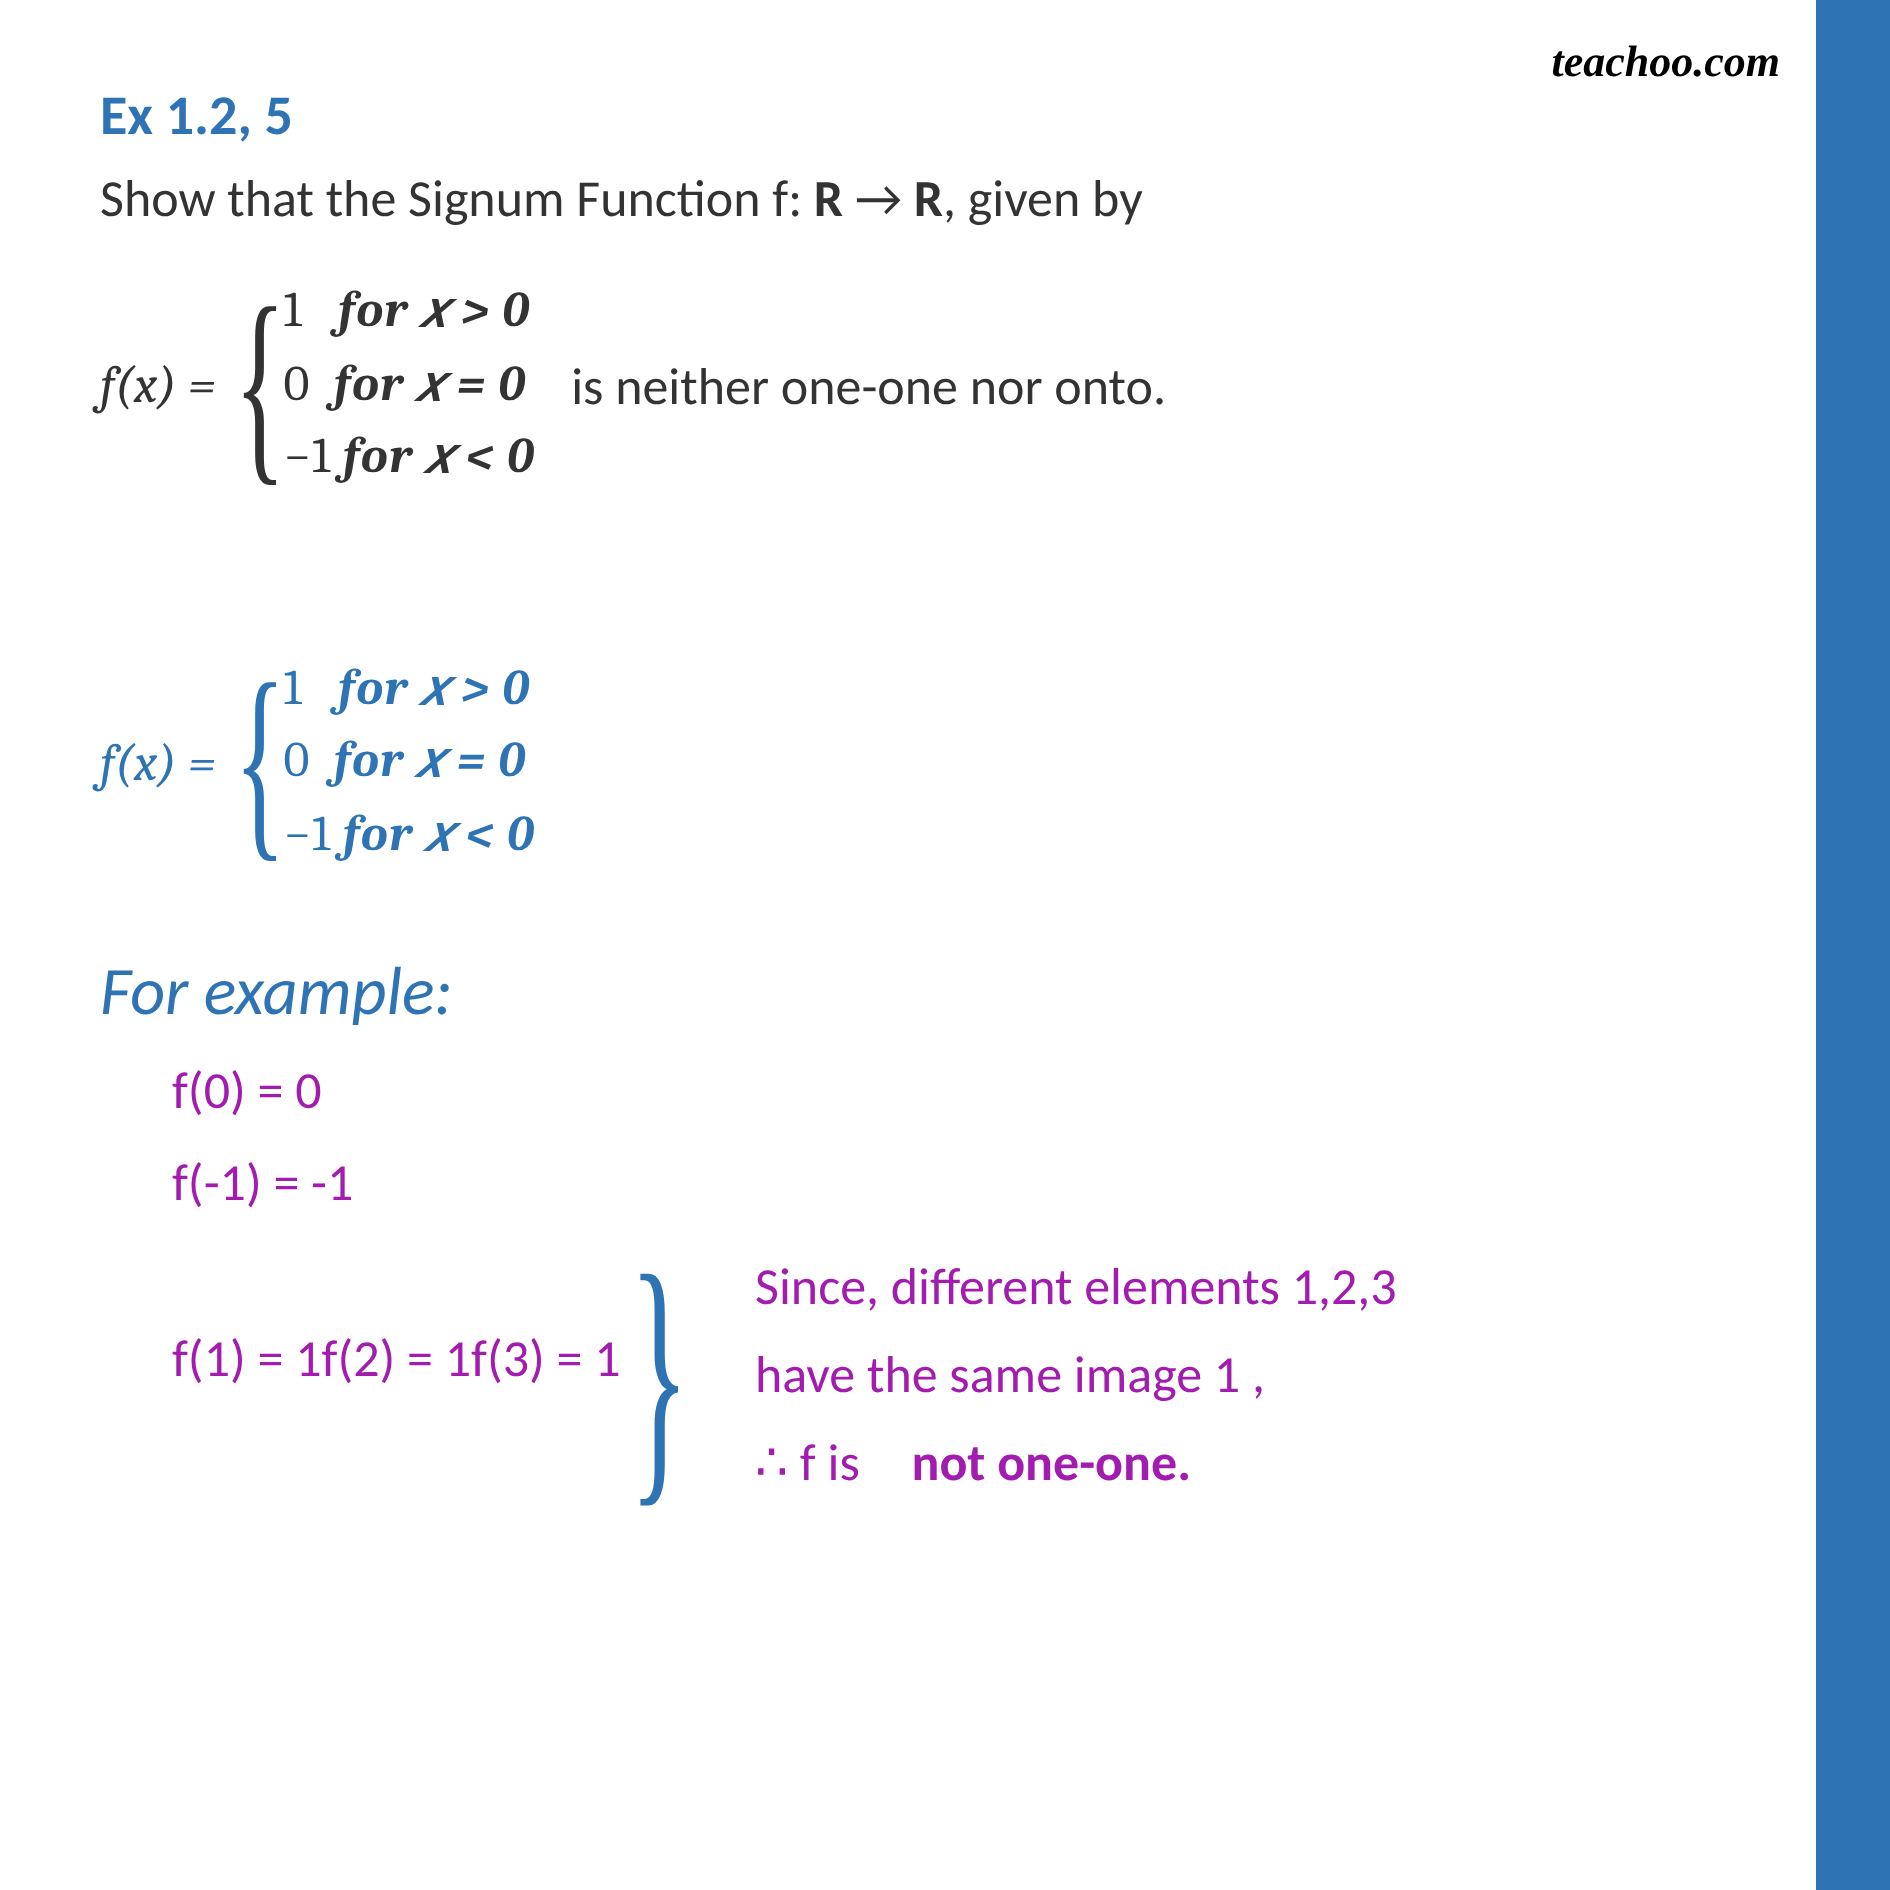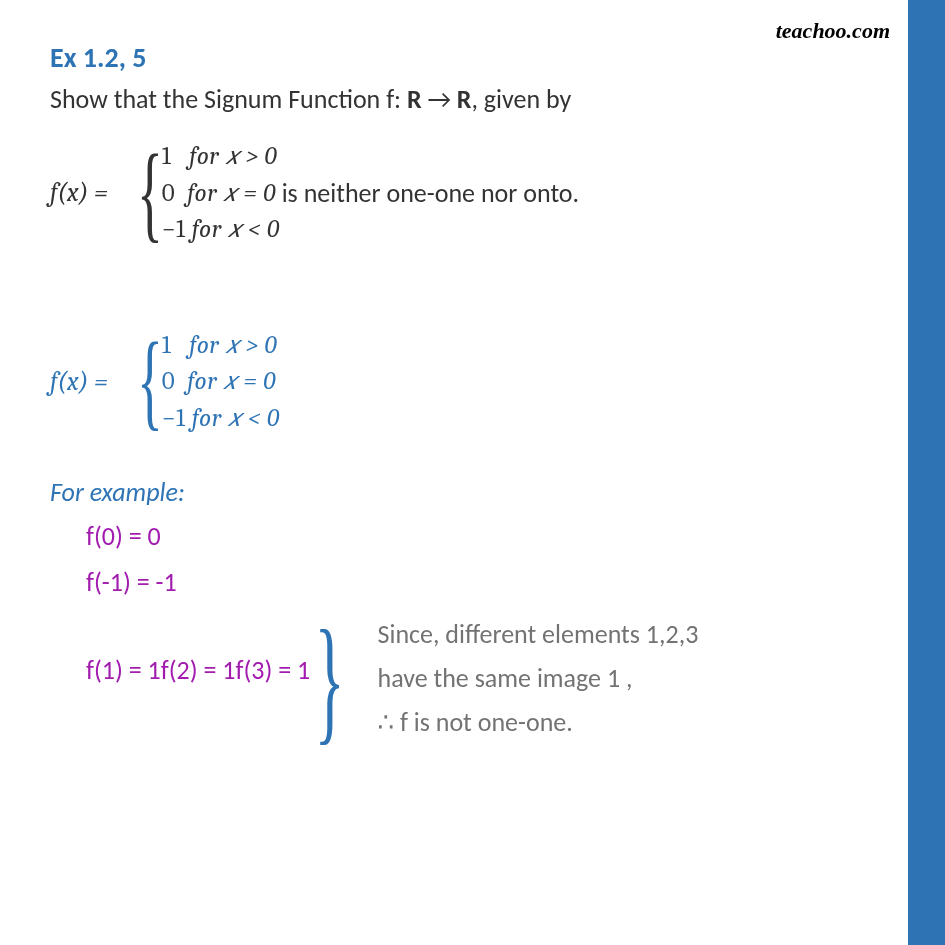--- a/index.html
+++ b/index.html
@@ -51,49 +51,49 @@
   .piecewise-row {
     display: flex;
     align-items: center;
     margin-top: 10px;
     margin-bottom: 40px;
   }
   .fx-label {
     font-style: italic;
     font-size: 26px;
     font-family: 'Cambria', 'Georgia', serif;
-    margin-right: 24px;
+    margin-right: 4px;
   }
   .brace-left {
     font-size: 108px;
     line-height: 0.8;
     font-family: 'Cambria Math', serif;
     font-weight: 100;
     transform: scaleX(0.5);
     margin-right: -14px;
     margin-left: -8px;
   }
   .piecewise-body {
     font-size: 25px;
     font-family: 'Cambria', 'Cambria Math', Georgia, serif;
     line-height: 1.45;
   }
   .piecewise-body .row {
     white-space: nowrap;
   }
-  .piecewise-body .it { font-style: italic; }
+  .piecewise-body .it { font-style: italic; font-weight: bold; }
   .after-text {
     font-size: 26px;
-    margin-left: 2px;
+    margin-left: 18px;
     color: #333;
   }
   .blue { color: #2E74B5; }
   .blue-it { color: #2E74B5; font-style: italic; }
   .example-heading {
-    font-size: 26px;
+    font-size: 34px;
     color: #2E74B5;
     font-style: italic;
     margin-top: 40px;
     margin-bottom: 12px;
   }
   .examples {
     padding-left: 36px;
   }
   .ex-line {
     font-size: 26px;
@@ -113,25 +113,25 @@
     line-height: 0.75;
     color: #2E74B5;
     font-family: 'Cambria Math', serif;
     font-weight: 100;
     transform: scaleX(0.45);
     margin-left: -14px;
     margin-right: -4px;
   }
   .conclusion {
     font-size: 26px;
-    color: #737373;
+    color: #a21caf;
     line-height: 1.7;
     margin-left: 18px;
   }
-  .conclusion .bold { font-weight: normal; }
+  .conclusion .bold { font-weight: bold; margin-left: 20px; }
   .math-sp { letter-spacing: 0.5px; }
 </style>
 </head>
 <body>
 
 <div class="right-bar"></div>
 <div class="logo">teachoo.com</div>
 
 <div class="page">
 

